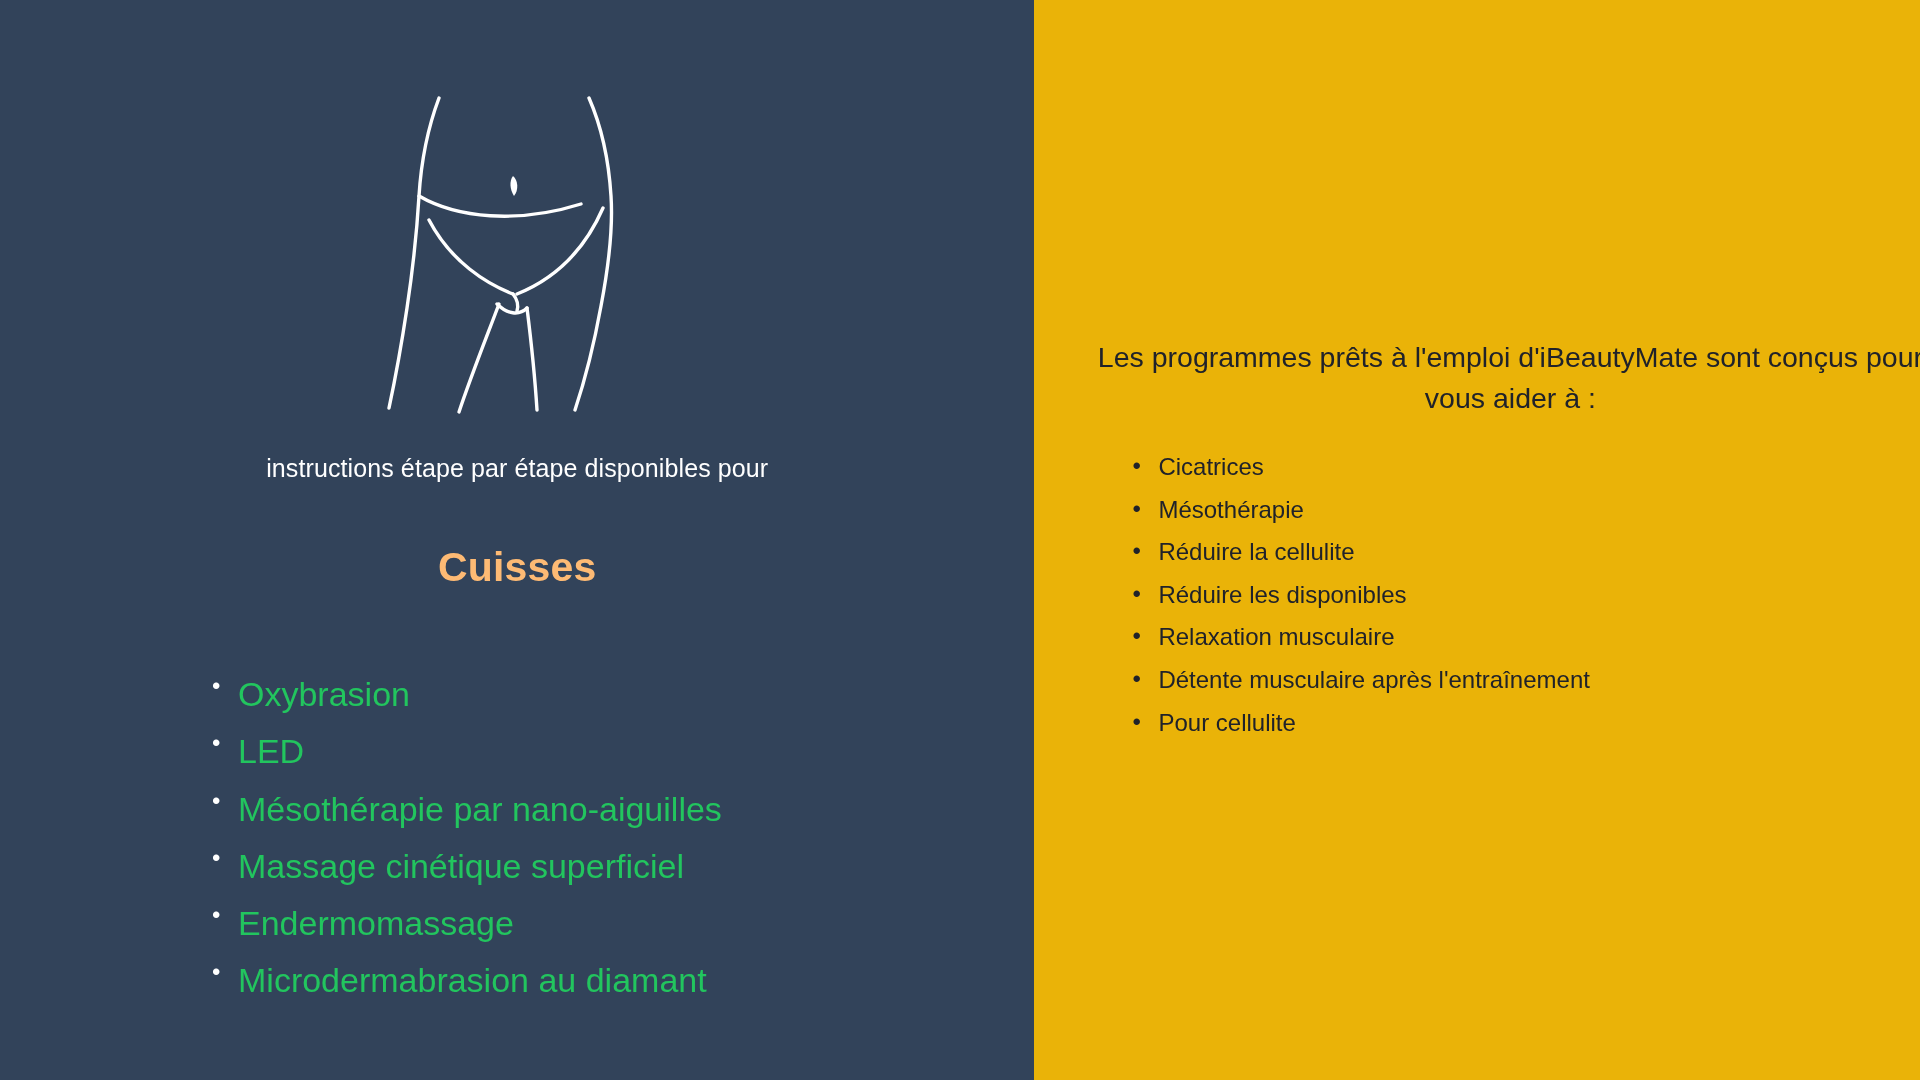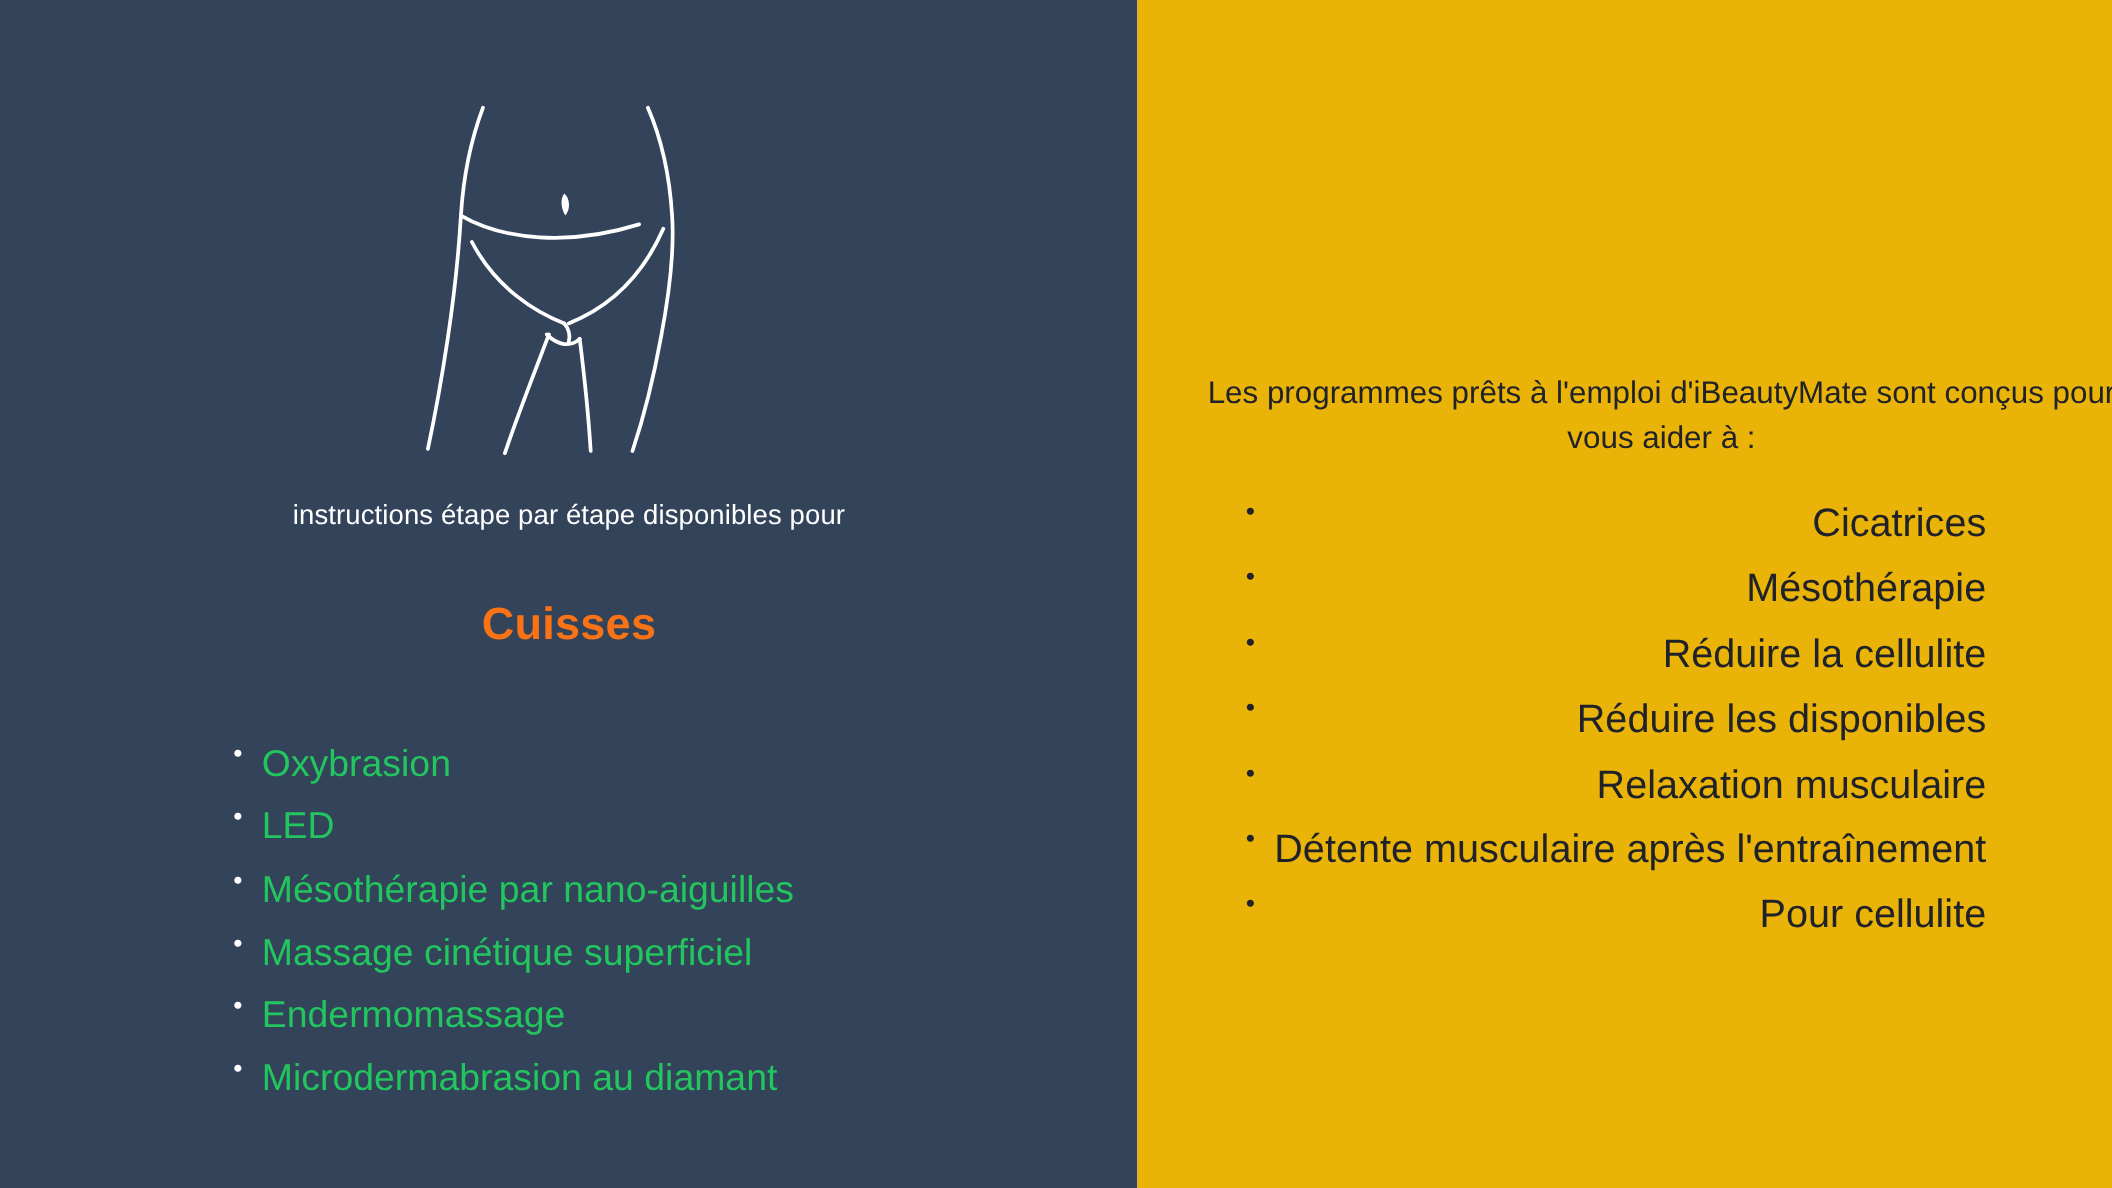--- a/index.html
+++ b/index.html
@@ -44,21 +44,21 @@
     letter-spacing: 0.1px;
     color: #ffffff;
     text-align: center;
     line-height: 1.3;
   }
   .left-title {
     margin-top: 34px;
     font-size: 41px;
     font-weight: 700;
     letter-spacing: 0.2px;
-    color: #f97316;
+    color: #fdba74;
     text-align: center;
   }
   .left-list {
     margin: 52px 0 0 0;
     padding: 0;
     list-style: none;
     width: 100%;
     box-sizing: border-box;
     padding-left: 212px;
   }
@@ -100,27 +100,26 @@
   }
   .right-list {
     position: absolute;
     top: 450px;
     left: 98px;
     margin: 0;
     padding: 0;
     list-style: none;
   }
   .right-list li {
-    font-size: 36px;
+    font-size: 24px;
     line-height: 1.4;
     color: #20222a;
     position: relative;
     padding-left: 26px;
     margin-bottom: 9px;
-    text-align: right;
   }
   .right-list li::before {
     content: "\2022";
     position: absolute;
     left: 0;
     top: -1px;
     font-size: 24px;
     line-height: inherit;
     color: #20222a;
   }

